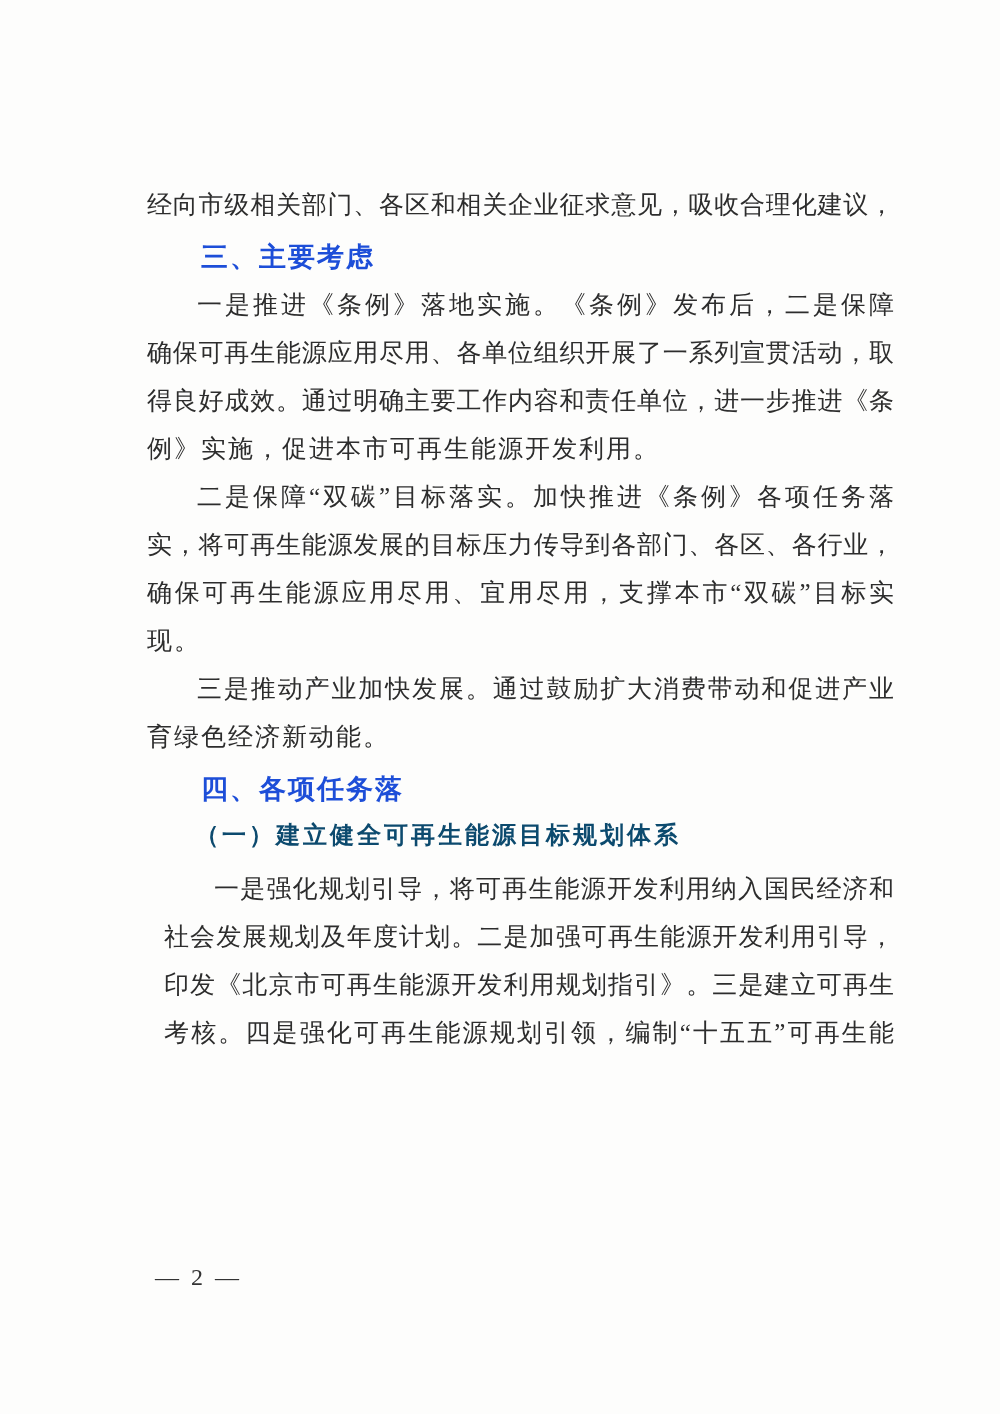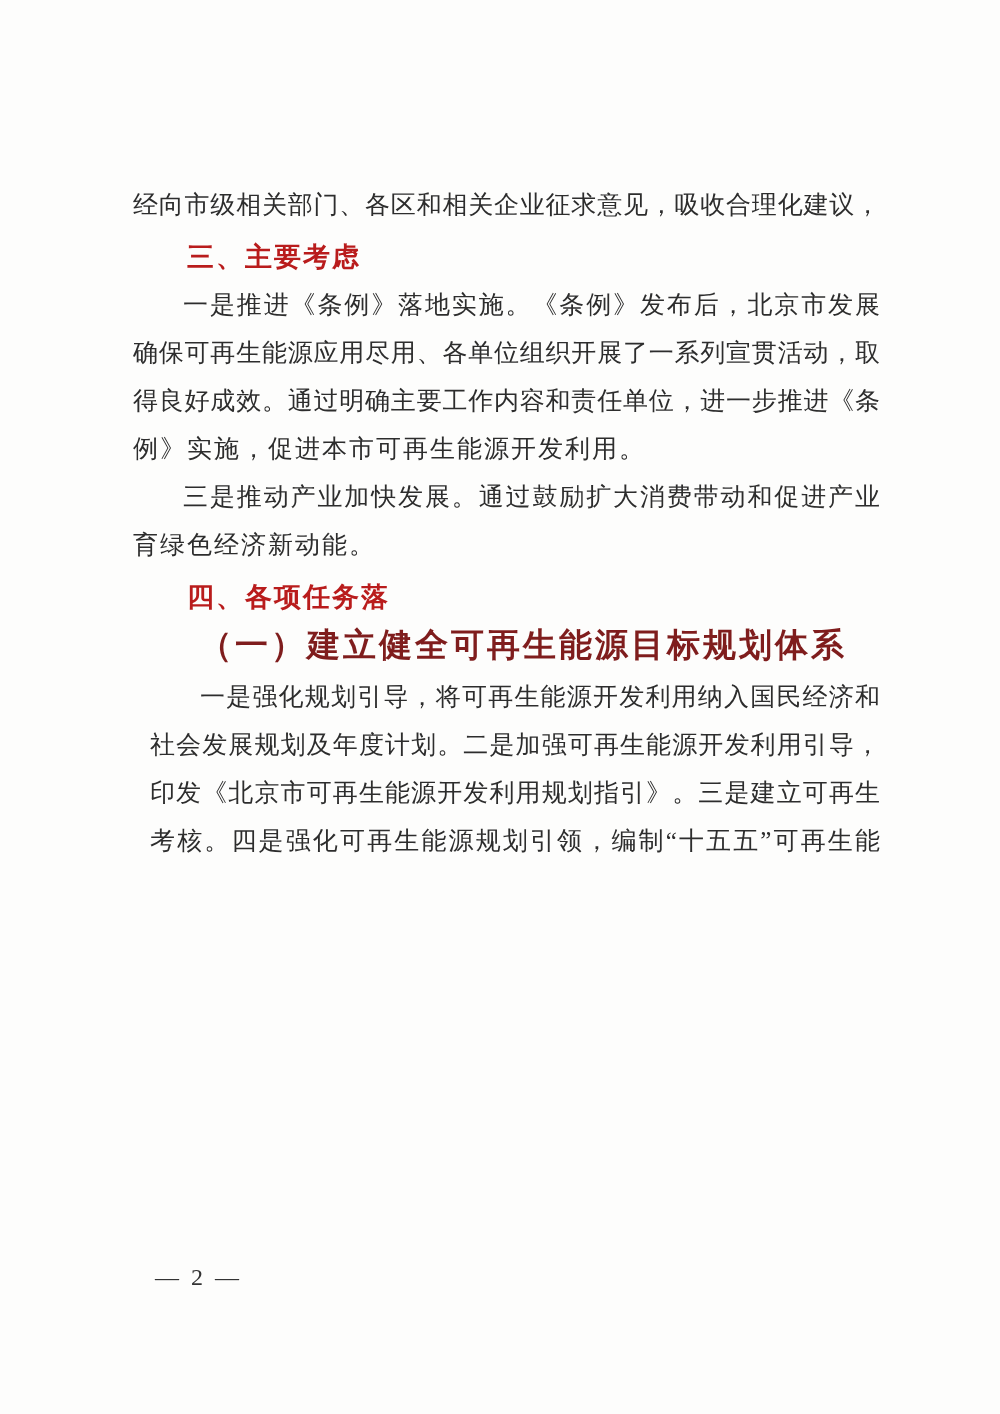--- a/index.html
+++ b/index.html
@@ -12,21 +12,21 @@
     color: #2d2d2d;
     overflow: hidden;
   }
   .page {
     position: absolute;
     inset: 0;
     background: #fdfdfc;
   }
   .textblock {
     position: absolute;
-    left: 133px;
+    left: 147px;
     top: 181px;
     width: 747px;
   }
   .para { margin: 0; padding: 0; }
   .line {
     margin: 0;
     padding: 0;
     font-size: 25px;
     line-height: 48px;
     text-align: justify;
@@ -37,32 +37,33 @@
   .line--end {
     text-align-last: left;
     letter-spacing: 2px;
   }
   .heading {
     margin: 4px 0 0 0;
     font-size: 27px;
     line-height: 48px;
     font-weight: 700;
     font-family: "Liberation Sans", "DejaVu Sans", sans-serif;
-    color: #b91c1c;
+    color: #1d4ed8;
     text-indent: 2em;
     letter-spacing: 2px;
   }
   .subheading {
     margin: 0;
-    font-size: 33px;
+    font-size: 24px;
     line-height: 48px;
     font-weight: 700;
-    color: #7f1d1d;
+    color: #0c4a6e;
     text-indent: 2em;
     letter-spacing: 3px;
+    font-family: Liberation Mono, monospace;
   }
   .para--gap { margin-top: 4px; margin-left: 17px; }
   .pagenum {
     position: absolute;
     left: 155px;
     top: 1255px;
     font-size: 24px;
     line-height: 44px;
     letter-spacing: 3px;
     color: #333333;
@@ -75,26 +76,32 @@
 
   <main class="textblock">
 
     <div class="para">
       <p class="line">经向市级相关部门、各区和相关企业征求意见，吸收合理化建议，</p>
     </div>
 
     <h2 class="heading">三、主要考虑</h2>
 
     <div class="para">
-      <p class="line line--indent">一是推进《条例》落地实施。《条例》发布后，北京市发展</p>
+      <p class="line line--indent">一是推进《条例》落地实施。《条例》发布后，二是保障</p>
       <p class="line">确保可再生能源应用尽用、各单位组织开展了一系列宣贯活动，取</p>
       <p class="line">得良好成效。通过明确主要工作内容和责任单位，进一步推进《条</p>
       <p class="line line--end">例》实施，促进本市可再生能源开发利用。</p>
     </div>
 
+    <div class="para">
+      <p class="line line--indent">二是保障“双碳”目标落实。加快推进《条例》各项任务落</p>
+      <p class="line">实，将可再生能源发展的目标压力传导到各部门、各区、各行业，</p>
+      <p class="line">确保可再生能源应用尽用、宜用尽用，支撑本市“双碳”目标实</p>
+      <p class="line line--end">现。</p>
+    </div>
 
     <div class="para">
       <p class="line line--indent">三是推动产业加快发展。通过鼓励扩大消费带动和促进产业</p>
       <p class="line line--end">育绿色经济新动能。</p>
     </div>
 
     <h2 class="heading">四、各项任务落</h2>
 
     <h3 class="subheading">（一）建立健全可再生能源目标规划体系</h3>
 

